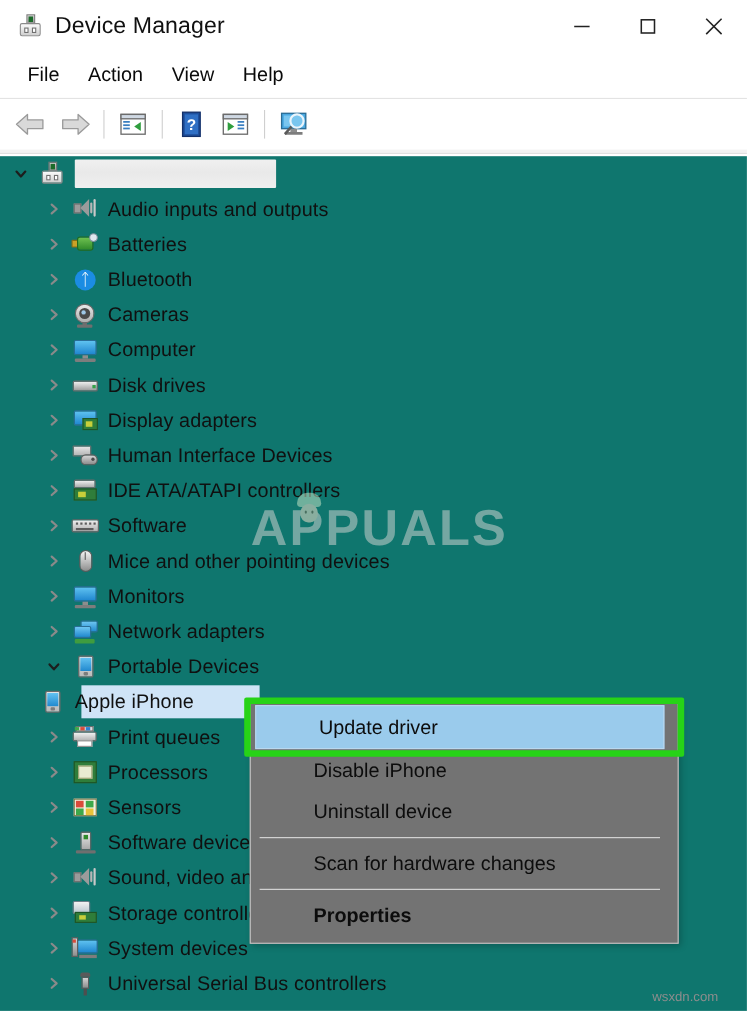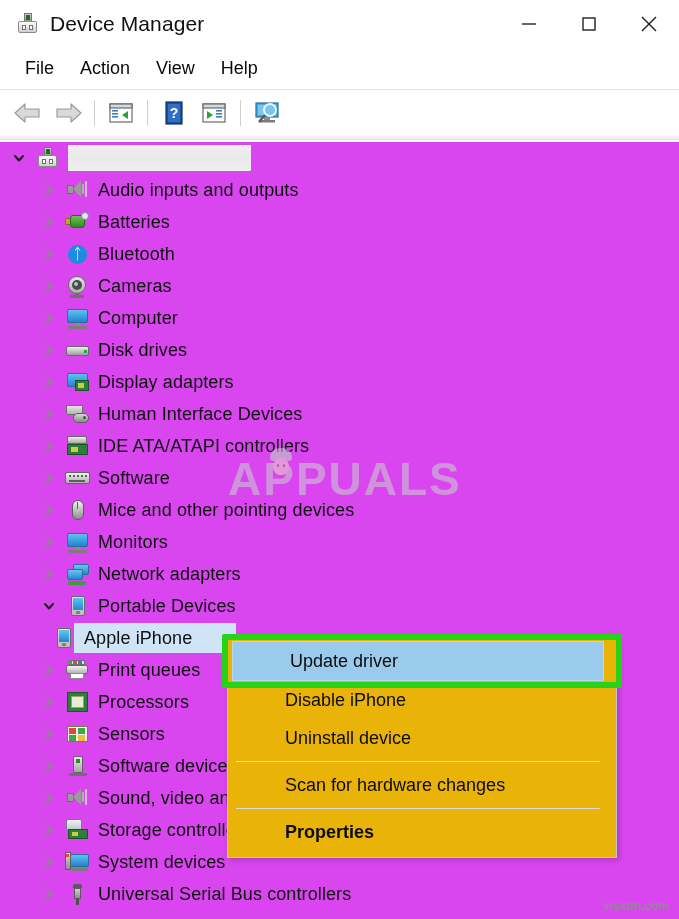--- a/index.html
+++ b/index.html
@@ -111,21 +111,21 @@
     background: #f2f2f2;
     border-bottom: 1px solid #e0e0e0;
   }
 
   
   .tree {
     position: absolute;
     left: 0; top: 142px;
     width: 679px;
     height: 777px;
-    background: #d946ef;
+    background: #0f766e;
     overflow: hidden;
   }
   .tree-row {
     position: relative;
     height: 32px;
     display: flex;
     align-items: center;
     cursor: default;
     white-space: nowrap;
   }
@@ -144,21 +144,21 @@
     position: relative;
     margin-right: 6px;
   }
   .tree-label {
     font-size: 18px;
     color: #101010;
     letter-spacing: 0.1px;
   }
   .depth-0 { padding-left: 4px; }
   .depth-1 { padding-left: 34px; }
-  .depth-2 { padding-left: 50px; }
+  .depth-2 { padding-left: 34px; }
 
   .redact-bar {
     width: 183px;
     height: 26px;
     background: linear-gradient(180deg,#f0f0f0 0%, #e9e9e9 45%, #efefef 100%);
     border-radius: 1px;
     filter: blur(0.4px);
   }
   .sel-row .sel-pill {
     position: absolute;
@@ -288,21 +288,21 @@
   .icon-root .rt-s2{left:15px;top:13px;width:4px;height:5px;background:#fff;border:1px solid #6f6f6f;}
   .icon-root .rt-top{left:10px;top:1px;width:8px;height:9px;background:linear-gradient(#cfcfcf,#9a9a9a);border:1px solid #787878;}
   .icon-root .rt-chip{left:12px;top:3px;width:4px;height:5px;background:#1c6b2a;}
 
   
   .ctx-menu {
     position: absolute;
     left: 227px;
     top: 638px;
     width: 390px;
-    background: #eab308;
+    background: #737373;
     border: 1px solid #c6c6c6;
     box-shadow: 2px 2px 6px rgba(0,0,0,0.22);
     padding: 2px 8px 6px 0;
     box-sizing: border-box;
     z-index: 20;
   }
   .ctx-item {
     height: 38px;
     display: flex;
     align-items: center;
@@ -378,28 +378,27 @@
   }
   .wm-mascot .eye-l, .wm-mascot .eye-r {
     position: absolute; top: 16px;
     width: 2px; height: 3px; background: #7a6a55; border-radius: 50%;
   }
   .wm-mascot .eye-l { left: 9px; }
   .wm-mascot .eye-r { left: 15px; }
 
   .wm-wsxdn {
     position: absolute;
-    right: 10px;
+    right: 26px;
     bottom: 6px;
     font-size: 12px;
     color: #8d8d8d;
     font-family: "Liberation Sans", sans-serif;
     z-index: 15;
     pointer-events: none;
-    font-weight: bold;
   }
 </style>
 </head>
 <body>
 
 <div id="app">
 
   <div class="titlebar">
     <div class="title-icon icon-root">
       <div class="ic rt-top"></div>

